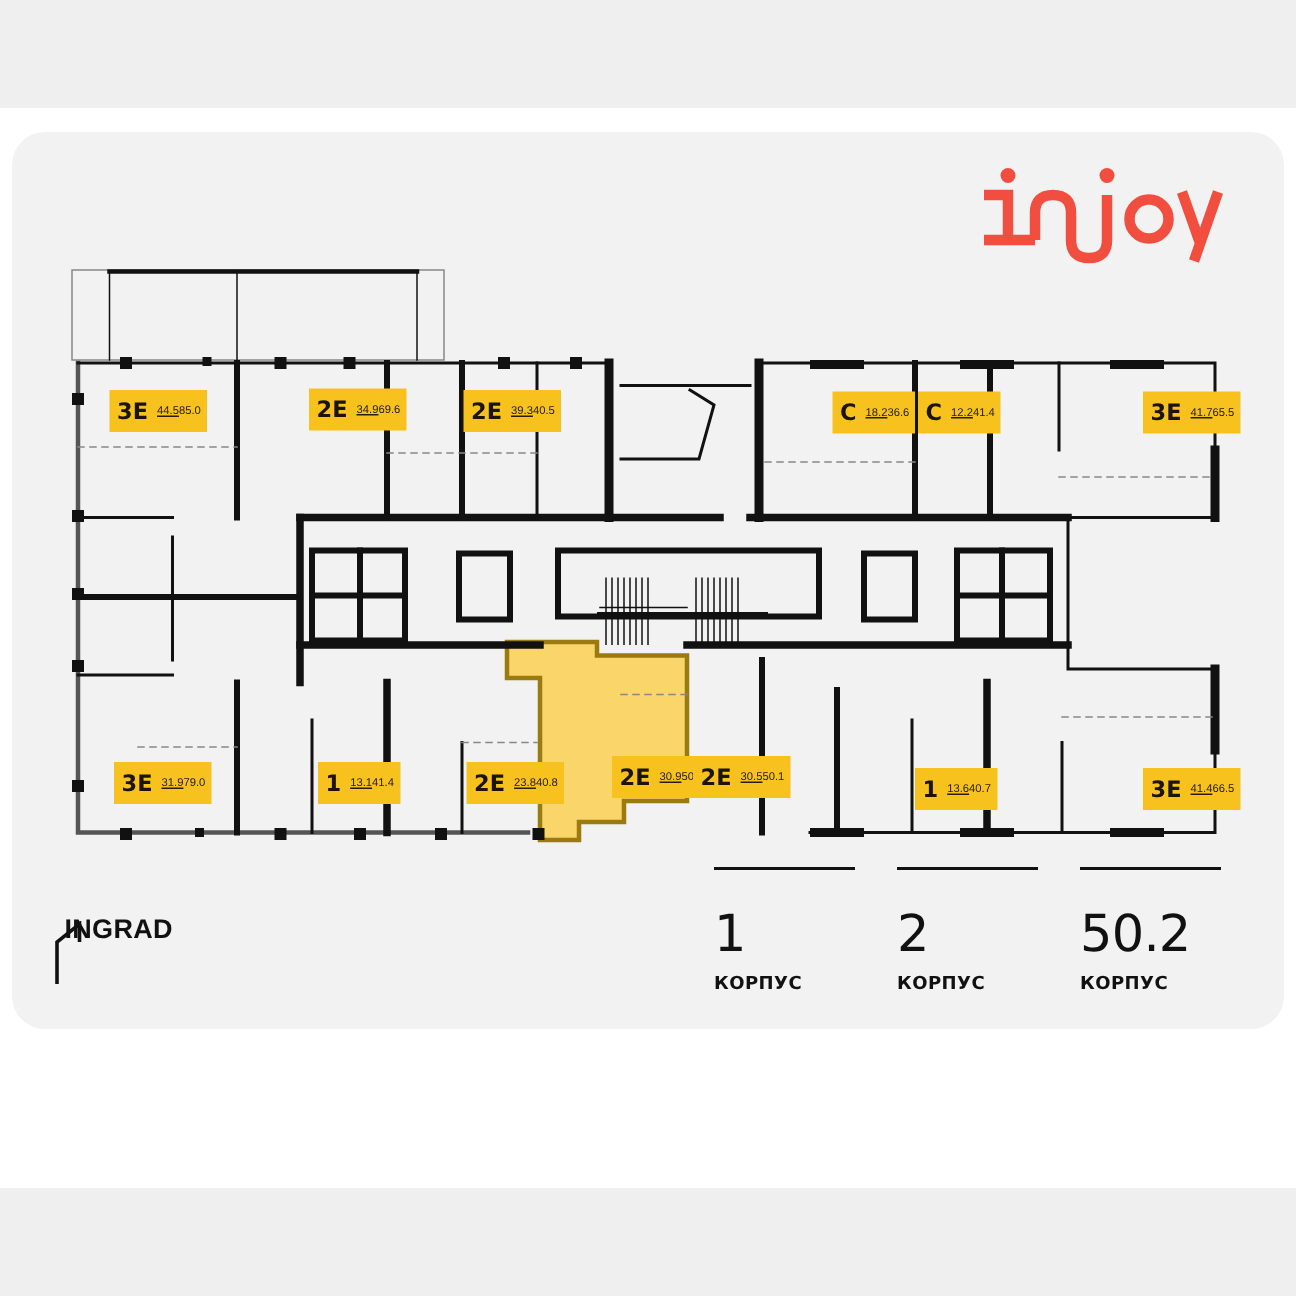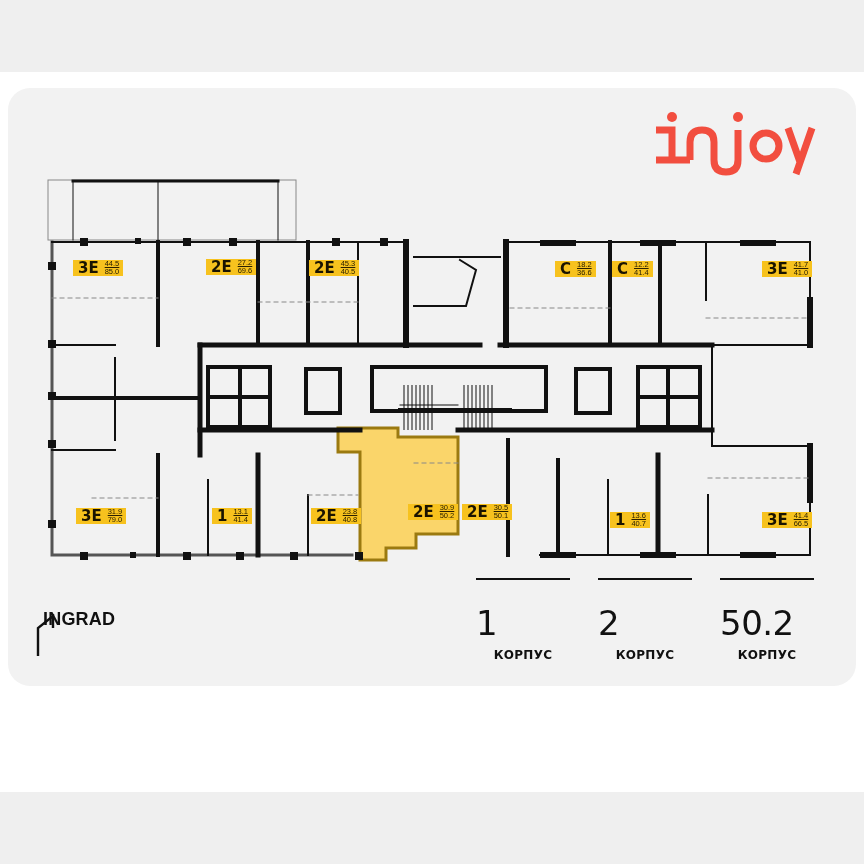--- a/index.html
+++ b/index.html
@@ -7,24 +7,24 @@
   .band-top { position:absolute; left:0; top:0; width:864px; height:72px; background:#efefef; }
   .band-bottom { position:absolute; left:0; top:792px; width:864px; height:72px; background:#efefef; }
   .card { position:absolute; left:8px; top:88px; width:848px; height:598px; background:#f2f2f2; border-radius:22px; }
   .plan { position:absolute; left:0; top:0; width:864px; height:864px; }
   .brand { position:absolute; left:652px; top:108px; width:166px; height:68px; }
   .ingrad { position:absolute; left:34px; top:614px; width:100px; height:46px; }
   .ingrad-text { position:absolute; left:43px; top:609px; font-size:18px; font-weight:700; color:#111; letter-spacing:0.2px; }
   .stat { position:absolute; top:578px; width:94px; }
   .stat .rule { height:2px; background:#111; width:94px; }
   .stat .num { margin-top:26px; font-size:34px; line-height:34px; color:#111; font-family:"DejaVu Sans", sans-serif; letter-spacing:-0.5px; }
-  .stat .lbl { margin-top:8px; font-size:12px; font-weight:700; color:#111; letter-spacing:0.3px; font-family:"DejaVu Sans", sans-serif;text-align:center; }
-  .badge { position:absolute; height:16px; background:#f7c21e; display:flex; align-items:center; padding:0 4px 0 5px; box-sizing:border-box; }
+  .stat .lbl { margin-top:8px; font-size:12px; font-weight:700; color:#111; letter-spacing:0.3px; font-family:"DejaVu Sans", sans-serif; }
+  .badge { position:absolute; height:28px; background:#f7c21e; display:flex; align-items:center; padding:0 4px 0 5px; box-sizing:border-box; }
   .badge .type { font-size:15px; font-weight:700; color:#1a1400; line-height:28px; margin-right:6px; font-family:"DejaVu Sans", sans-serif; }
-  .badge .areas { display:flex; flex-direction:column; align-items:center; font-size:7.5px; line-height:8.5px; color:#2a2000; }
+  .badge .areas { display:flex; flex-direction:row; align-items:center; font-size:7.5px; line-height:8.5px; color:#2a2000; }
   .badge .areas .living { text-decoration:underline; }
 </style>
 </head>
 <body>
 
 <div class="band-top"></div>
 <div class="band-bottom"></div>
 <div class="card"></div>
 
 <svg class="plan" viewBox="0 0 864 864" xmlns="http://www.w3.org/2000/svg">
@@ -167,28 +167,28 @@
     <div class="badge" style="left: 73px; top: 260px;">
       <span class="type">3E</span>
       <span class="areas">
         <span class="living">44.5</span>
         <span class="total">85.0</span>
       </span>
     </div>
     <div class="badge" style="left: 206px; top: 259px;">
       <span class="type">2E</span>
       <span class="areas">
-        <span class="living">27.2</span>
+        <span class="living">34.9</span>
         <span class="total">69.6</span>
       </span>
     </div>
     <div class="badge" style="left: 309px; top: 260px;">
       <span class="type">2E</span>
       <span class="areas">
-        <span class="living">45.3</span>
+        <span class="living">39.3</span>
         <span class="total">40.5</span>
       </span>
     </div>
     <div class="badge" style="left: 555px; top: 261px;">
       <span class="type">С</span>
       <span class="areas">
         <span class="living">18.2</span>
         <span class="total">36.6</span>
       </span>
     </div>
@@ -196,21 +196,21 @@
       <span class="type">С</span>
       <span class="areas">
         <span class="living">12.2</span>
         <span class="total">41.4</span>
       </span>
     </div>
     <div class="badge" style="left: 762px; top: 261px;">
       <span class="type">3E</span>
       <span class="areas">
         <span class="living">41.7</span>
-        <span class="total">41.0</span>
+        <span class="total">65.5</span>
       </span>
     </div>
     <div class="badge" style="left: 76px; top: 508px;">
       <span class="type">3E</span>
       <span class="areas">
         <span class="living">31.9</span>
         <span class="total">79.0</span>
       </span>
     </div>
     <div class="badge" style="left: 212px; top: 508px;">

